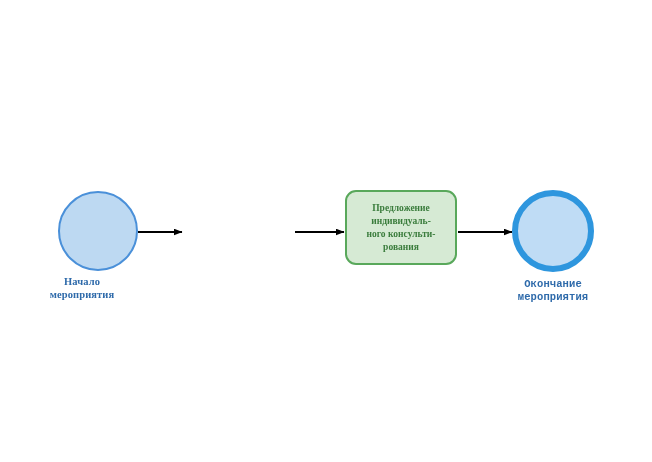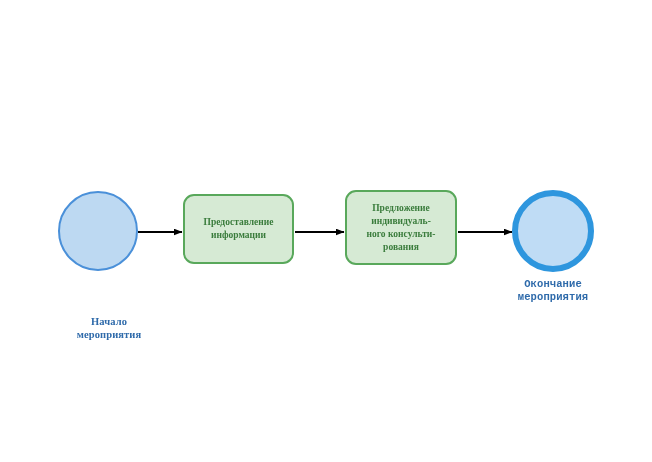--- a/index.html
+++ b/index.html
@@ -49,24 +49,23 @@
     text-align: center;
     color: #2e6aaa;
     font-weight: bold;
     font-size: 10.5px;
     line-height: 13px;
     letter-spacing: 0.1px;
     white-space: pre-line;
   }
 
   .label-start {
-    left: 39px;
+    left: 12px;
     top: 275px;
     width: 140px;
-    margin-top: 40px;
   }
 
   .label-end {
     left: 483px;
     top: 278px;
     width: 140px;
     font-family: Liberation Mono, monospace;
   }
 
   
@@ -130,24 +129,20 @@
       <line x1="138" y1="232" x2="182" y2="232" stroke="#000000" stroke-width="2" marker-end="url(#arrowhead)"></line>
       <line x1="295" y1="232" x2="344" y2="232" stroke="#000000" stroke-width="2" marker-end="url(#arrowhead)"></line>
       <line x1="458" y1="232" x2="512" y2="232" stroke="#000000" stroke-width="2" marker-end="url(#arrowhead)"></line>
     </svg>
   </div>
 
   <div class="event event-start"></div>
   <div class="event-label label-start">Начало
 мероприятия</div>
 
-  <div class="task task-1">
-    <span class="task-text">Предоставление
-информации</span>
-  </div>
 
   <div class="task task-2">
     <span class="task-text">Предложение
 индивидуаль-
 ного консульти-
 рования</span>
   </div>
 
   <div class="event event-end"></div>
   <div class="event-label label-end">Окончание

